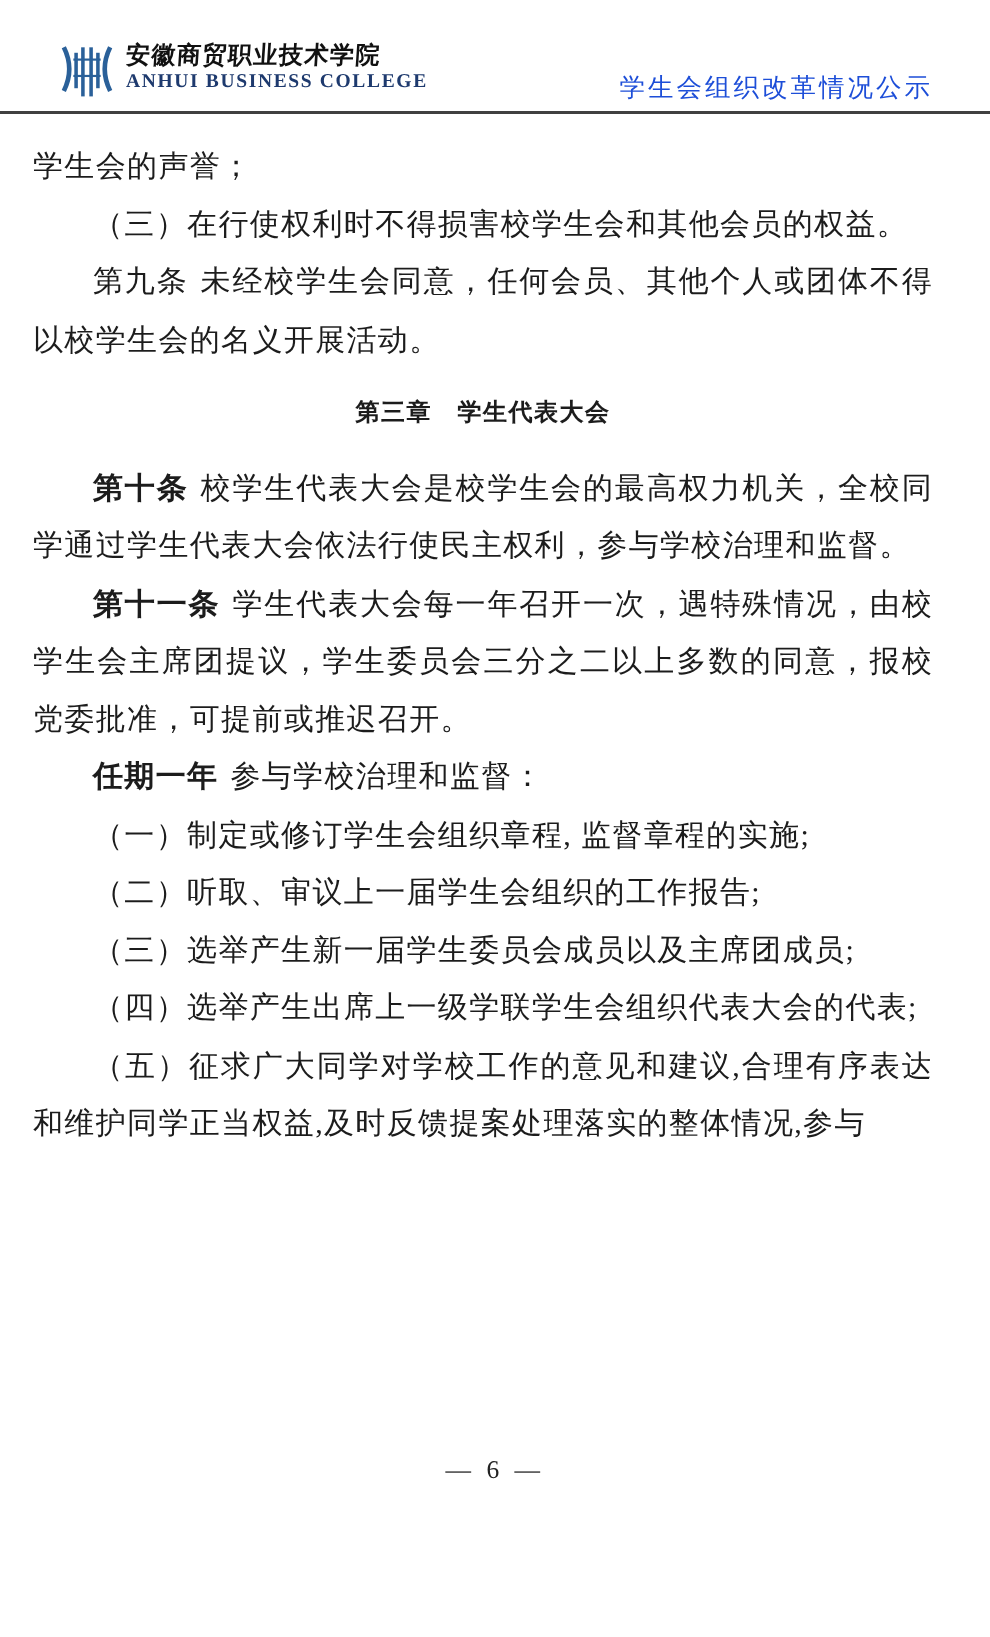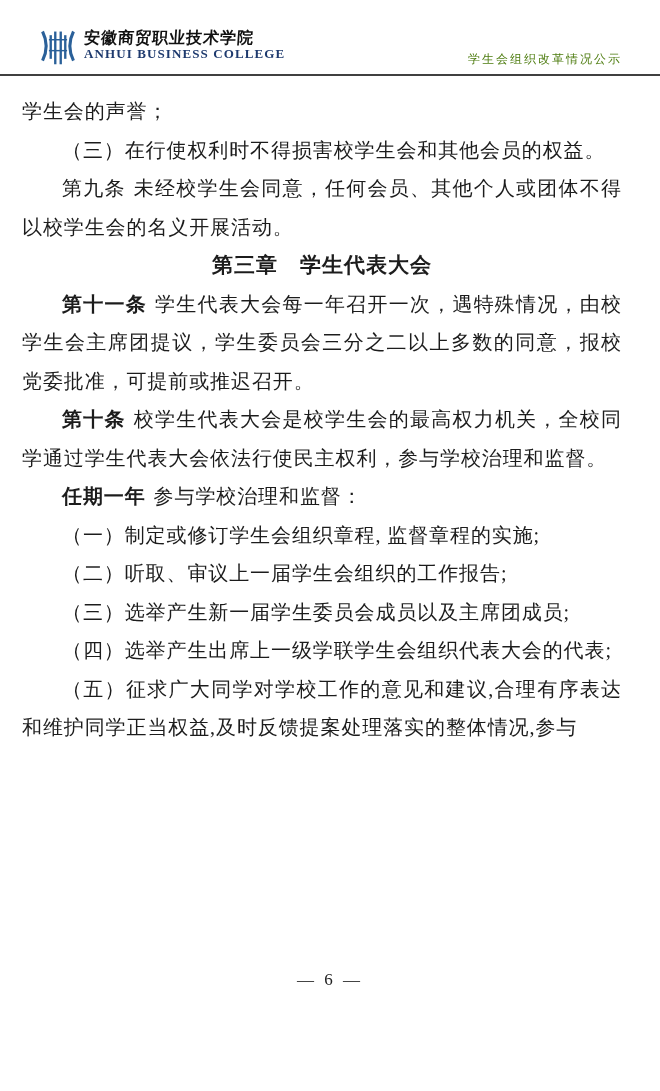--- a/index.html
+++ b/index.html
@@ -29,43 +29,43 @@
     font-family:"Liberation Serif","DejaVu Serif",serif;
     color:#111;line-height:20px;
     transform:skewX(-4deg);
   }
   .en-name{
     font-size:13px;letter-spacing:1.1px;color:#1e3a6e;
     font-family:"Liberation Serif","DejaVu Serif",serif;
     line-height:11px;font-weight:600;
   }
   .doc-title{
-    font-size:12px;color:#4d7c0f;letter-spacing:2px;
+    font-size:17px;color:#1d4ed8;letter-spacing:2px;
     padding-bottom:4px;line-height:22px;margin-top:44px;
   }
   
   .body{
     position:absolute;top:92px;left:22px;right:38px;
     font-size:20px;line-height:38.5px;
     letter-spacing:0.9px;
     text-align:justify;
   }
   .body p{margin:0;}
   .indent{text-indent:2em;}
   .lead{
     font-family:"Liberation Sans","DejaVu Sans",sans-serif;
     font-weight:700;
     margin-right:0.4em;
   }
   .lead-normal{margin-right:0.4em;}
   .chapter{
-    margin:0;
-    font-size:21px;line-height:38.5px;
+    margin:11px;
+    font-size:16px;line-height:38.5px;
     font-weight:700;text-align:center;text-indent:0;
-    font-family:Liberation Sans, sans-serif;
+    font-family:Liberation Mono, monospace;
     letter-spacing:1px;
   }
   
   .ftr{
     position:absolute;top:970px;left:0;right:0;
     text-align:center;
     font-size:17px;letter-spacing:3px;color:#222;
   }
 </style>
 </head>
@@ -95,23 +95,23 @@
 
   <div class="body">
     <p>学生会的声誉；</p>
 
     <p class="indent">（三）在行使权利时不得损害校学生会和其他会员的权益。</p>
 
     <p class="indent"><span class="lead-normal">第九条</span><span>未经校学生会同意，任何会员、其他个人或团体不得以校学生会的名义开展活动。</span></p>
 
     <h2 class="chapter">第三章　学生代表大会</h2>
 
+    <p class="indent"><span class="lead">第十条</span><span>校学生代表大会是校学生会的最高权力机关，全校同学通过学生代表大会依法行使民主权利，参与学校治理和监督。</span></p>
+
     <p class="indent"><span class="lead">第十一条</span><span>学生代表大会每一年召开一次，遇特殊情况，由校学生会主席团提议，学生委员会三分之二以上多数的同意，报校党委批准，可提前或推迟召开。</span></p>
-
-    <p class="indent"><span class="lead">第十条</span><span>校学生代表大会是校学生会的最高权力机关，全校同学通过学生代表大会依法行使民主权利，参与学校治理和监督。</span></p>
 
 
     <p class="indent"><span class="lead">任期一年</span><span>参与学校治理和监督：</span></p>
 
     <p class="indent">（一）制定或修订学生会组织章程, 监督章程的实施;</p>
     <p class="indent">（二）听取、审议上一届学生会组织的工作报告;</p>
     <p class="indent">（三）选举产生新一届学生委员会成员以及主席团成员;</p>
     <p class="indent">（四）选举产生出席上一级学联学生会组织代表大会的代表;</p>
     <p class="indent">（五）征求广大同学对学校工作的意见和建议,合理有序表达和维护同学正当权益,及时反馈提案处理落实的整体情况,参与</p>
   </div>

